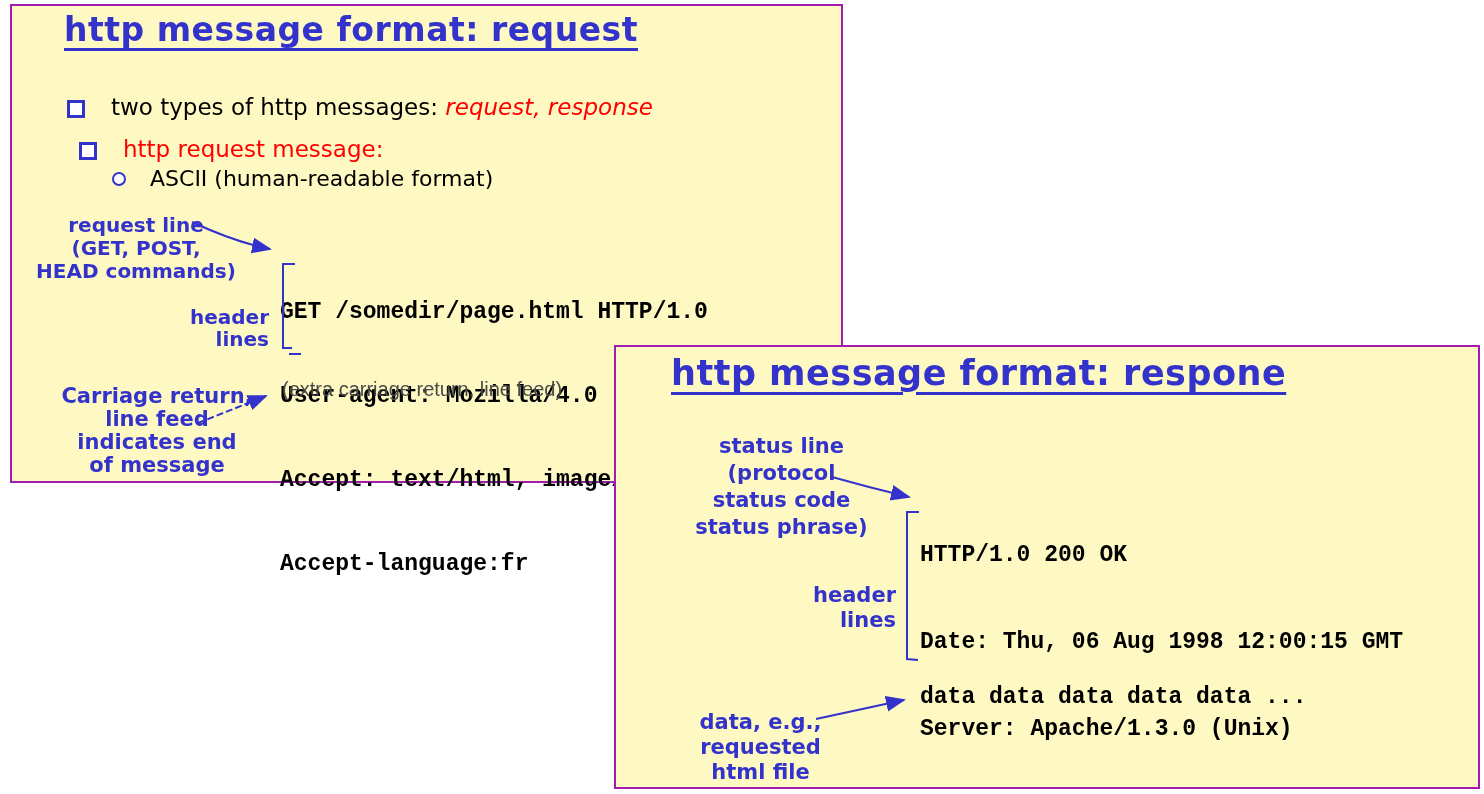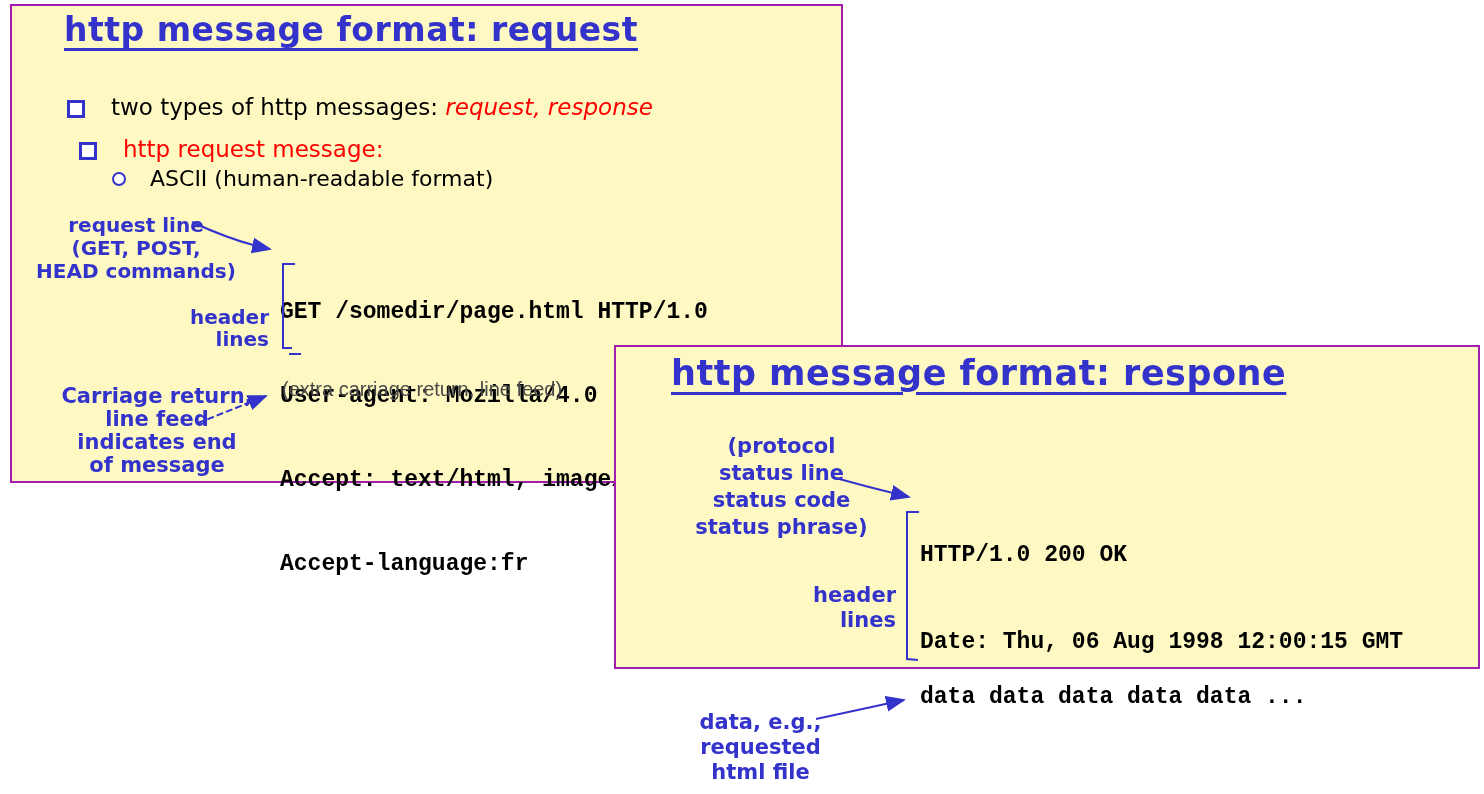--- a/index.html
+++ b/index.html
@@ -6,21 +6,21 @@
   body {
     width:1484px; height:794px; overflow:hidden;
     font-family:"DejaVu Sans", sans-serif;
   }
   .canvas { position:relative; width:1484px; height:794px; background:#ffffff; }
   .slide {
     position:absolute; background:#fef9c3;
     border:2px solid #a21caf; box-sizing:border-box;
   }
   .slide-request  { left:10px;  top:4px;   width:833px; height:479px; z-index:1; }
-  .slide-response { left:614px; top:345px; width:866px; height:324px; z-index:2; }
+  .slide-response { left:614px; top:345px; width:866px; height:444px; z-index:2; }
 
   .slide-title {
     position:absolute; margin:0; color:#3333cc; font-weight:bold;
     text-decoration:underline; text-decoration-thickness:3px; text-underline-offset:7px;
     white-space:nowrap; letter-spacing:0.5px;
   }
   .slide-request  .slide-title { left:52px; top:4px;  font-size:33px; }
   .slide-response .slide-title { left:55px; top:6px;  font-size:35px; }
 
   .bullet-row { position:absolute; display:flex; align-items:flex-start; white-space:nowrap; color:#000; font-size:23px;gap:12px; }
@@ -109,29 +109,30 @@
       <path class="annot" d="M 277,348 L 289,348"></path>
       <path class="annot" d="M 186,417 L 254,390" marker-end="url(#ah1)" stroke-dasharray="7 3"></path>
     </svg>
   </section>
 
   <section class="slide slide-response">
 
     <h1 class="slide-title">http message format: respone</h1>
 
     <div class="blue-label" style="left:68px; top:86px; width:195px; font-size:21px; line-height:27px;">
+      <div>status line</div>
       <div>(protocol</div>
-      <div>status line</div>
       <div>status code</div>
       <div>status phrase)</div>
     </div>
 
     <div class="code" style="left:304px; top:136px; line-height:29px;">
       <div>HTTP/1.0 200 OK</div>
       <div>Date: Thu, 06 Aug 1998 12:00:15 GMT</div>
+      <div>Server: Apache/1.3.0 (Unix)</div>
       
       
       
     </div>
 
     <div class="blue-label right-align" style="left:178px; top:236px; width:102px; font-size:21px; line-height:25px;">
       <div>header</div>
       <div>lines</div>
     </div>
 

